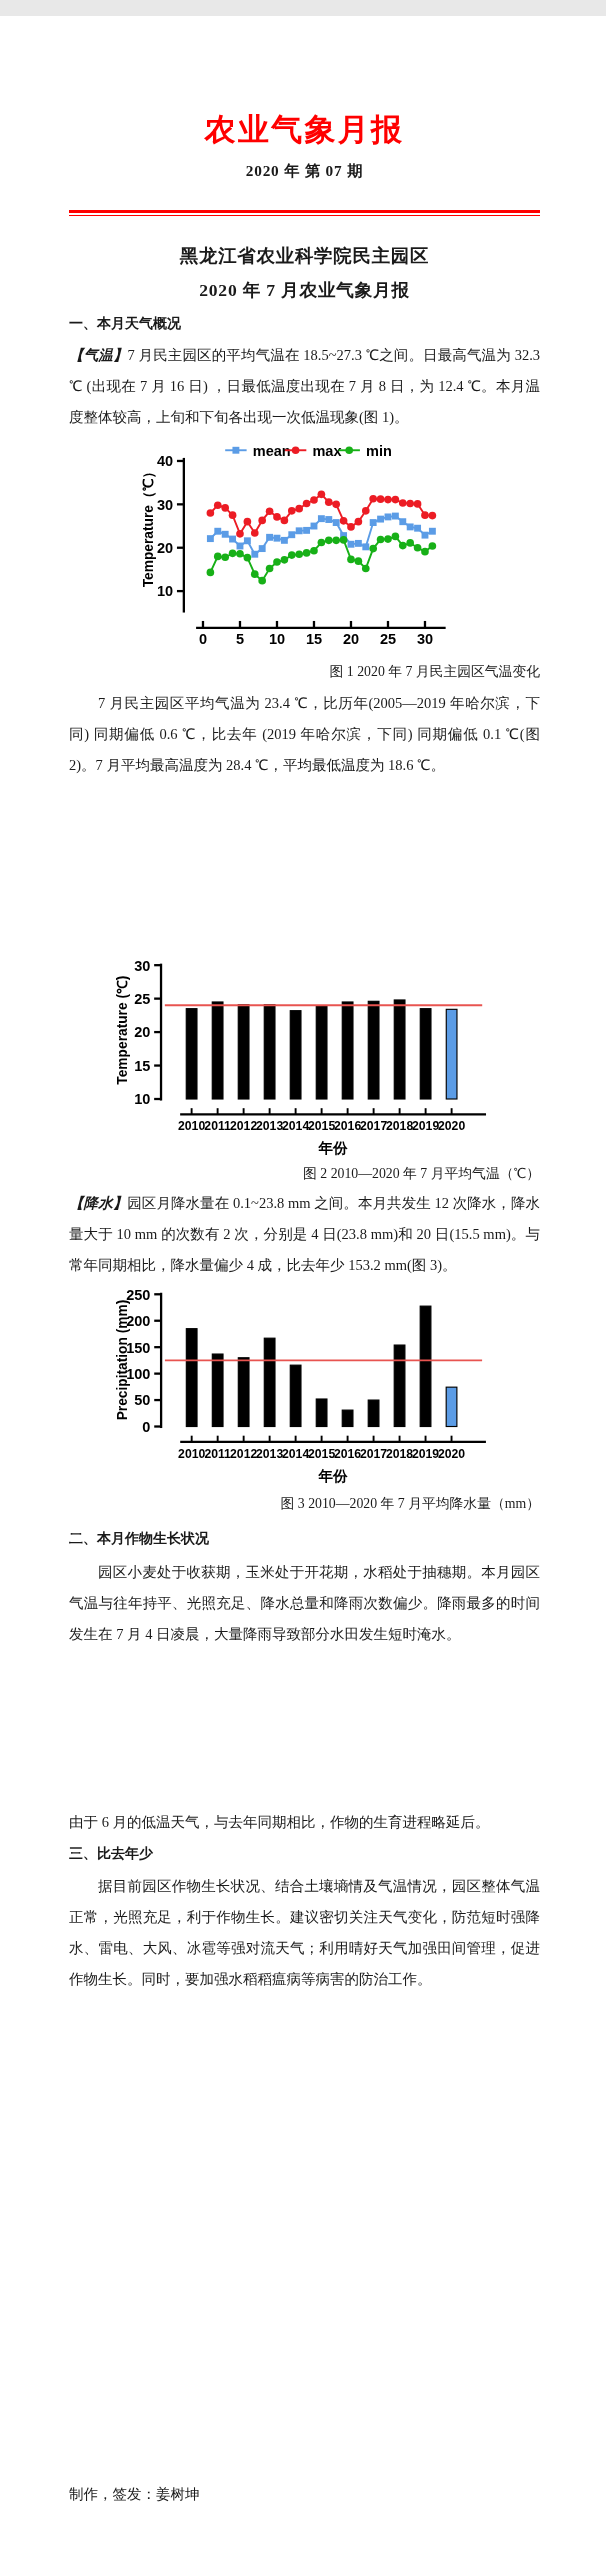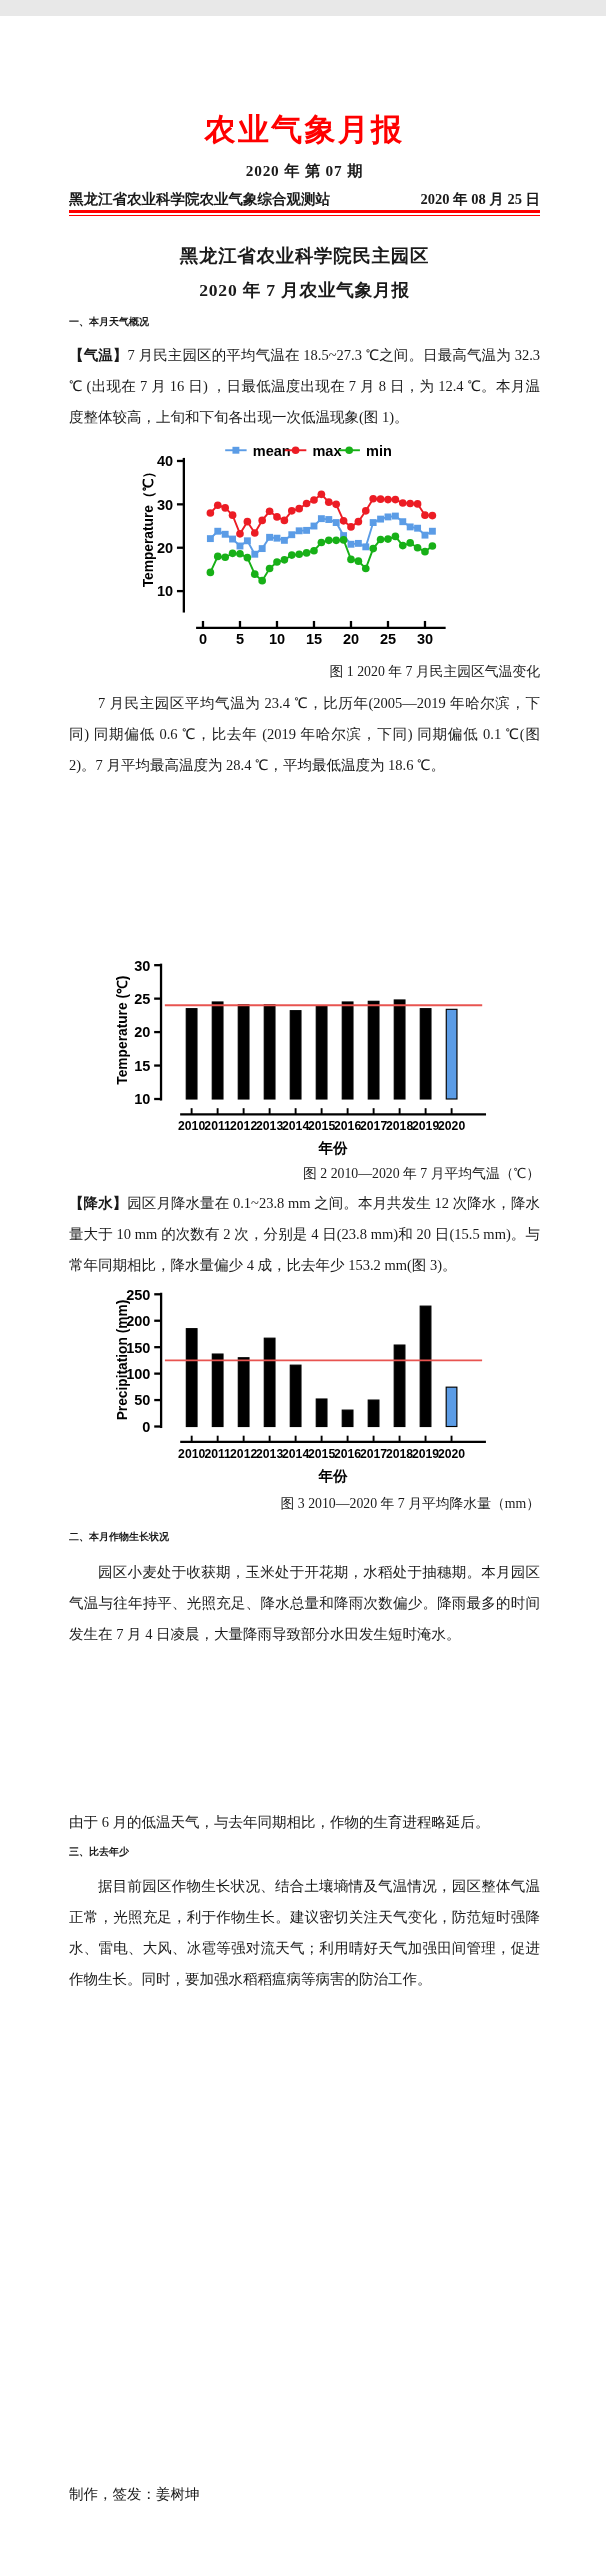--- a/index.html
+++ b/index.html
@@ -7,41 +7,37 @@
         font-family:"Liberation Serif",serif;color:#1a1a1a;}
   .abs{position:absolute;}
   .content{left:69px;width:471px;}
   .center{text-align:center;}
   .doc-title{font-family:"Liberation Sans",sans-serif;font-weight:bold;font-size:31px;letter-spacing:2.3px;color:#ff0000;}
   .issue{font-weight:bold;font-size:15.3px;letter-spacing:0.8px;}
   .station-line{display:flex;justify-content:space-between;font-weight:bold;font-size:14.5px;}
   .red-rule{height:2.3px;border-top:3.1px solid #ff0000;border-bottom:1.5px solid #ff0000;}
   .h1{font-weight:bold;font-size:18.4px;letter-spacing:0.8px;}
   .h2{font-weight:bold;font-size:17.6px;letter-spacing:0.8px;}
-  .sec{font-family:"Liberation Sans",sans-serif;font-weight:bold;font-size:10px;}
+  .sec{font-family:"Liberation Sans",sans-serif;font-weight:bold;font-size:14px;}
   .para{font-size:14.5px;line-height:31px;text-align:justify;}
-  .para .lbl{font-family:"Liberation Sans",sans-serif;font-weight:bold;}
+  .para .lbl{font-family:"Liberation Sans",sans-serif;font-weight:bold;font-style:italic;}
   .indent{text-indent:2em;}
   .caption{font-size:13.8px;text-align:right;}
   .footer{font-size:14.5px;}
   svg{display:block;}
 </style>
 </head>
 <body>
 
 <div class="page">
 
   <div class="abs content center doc-title" style="top:93px;">农业气象月报</div>
 
   <div class="abs content center issue" style="top:145px;">2020 年 第 07 期</div>
 
-  <div class="abs content station-line" style="top:174px;">
-    <span>黑龙江省农业科学院农业气象综合观测站</span>
-    <span>2020 年 08 月 25 日</span>
-  </div>
 
   <div class="abs content red-rule" style="top:194px;"></div>
 
   <div class="abs content center h1" style="top:227px;">黑龙江省农业科学院民主园区</div>
 
   <div class="abs content center h2" style="top:262px;">2020 年 7 月农业气象月报</div>
 
   <div class="abs content sec" style="top:299px;">一、本月天气概况</div>
 
   <div class="abs content para" style="top:324px;">

